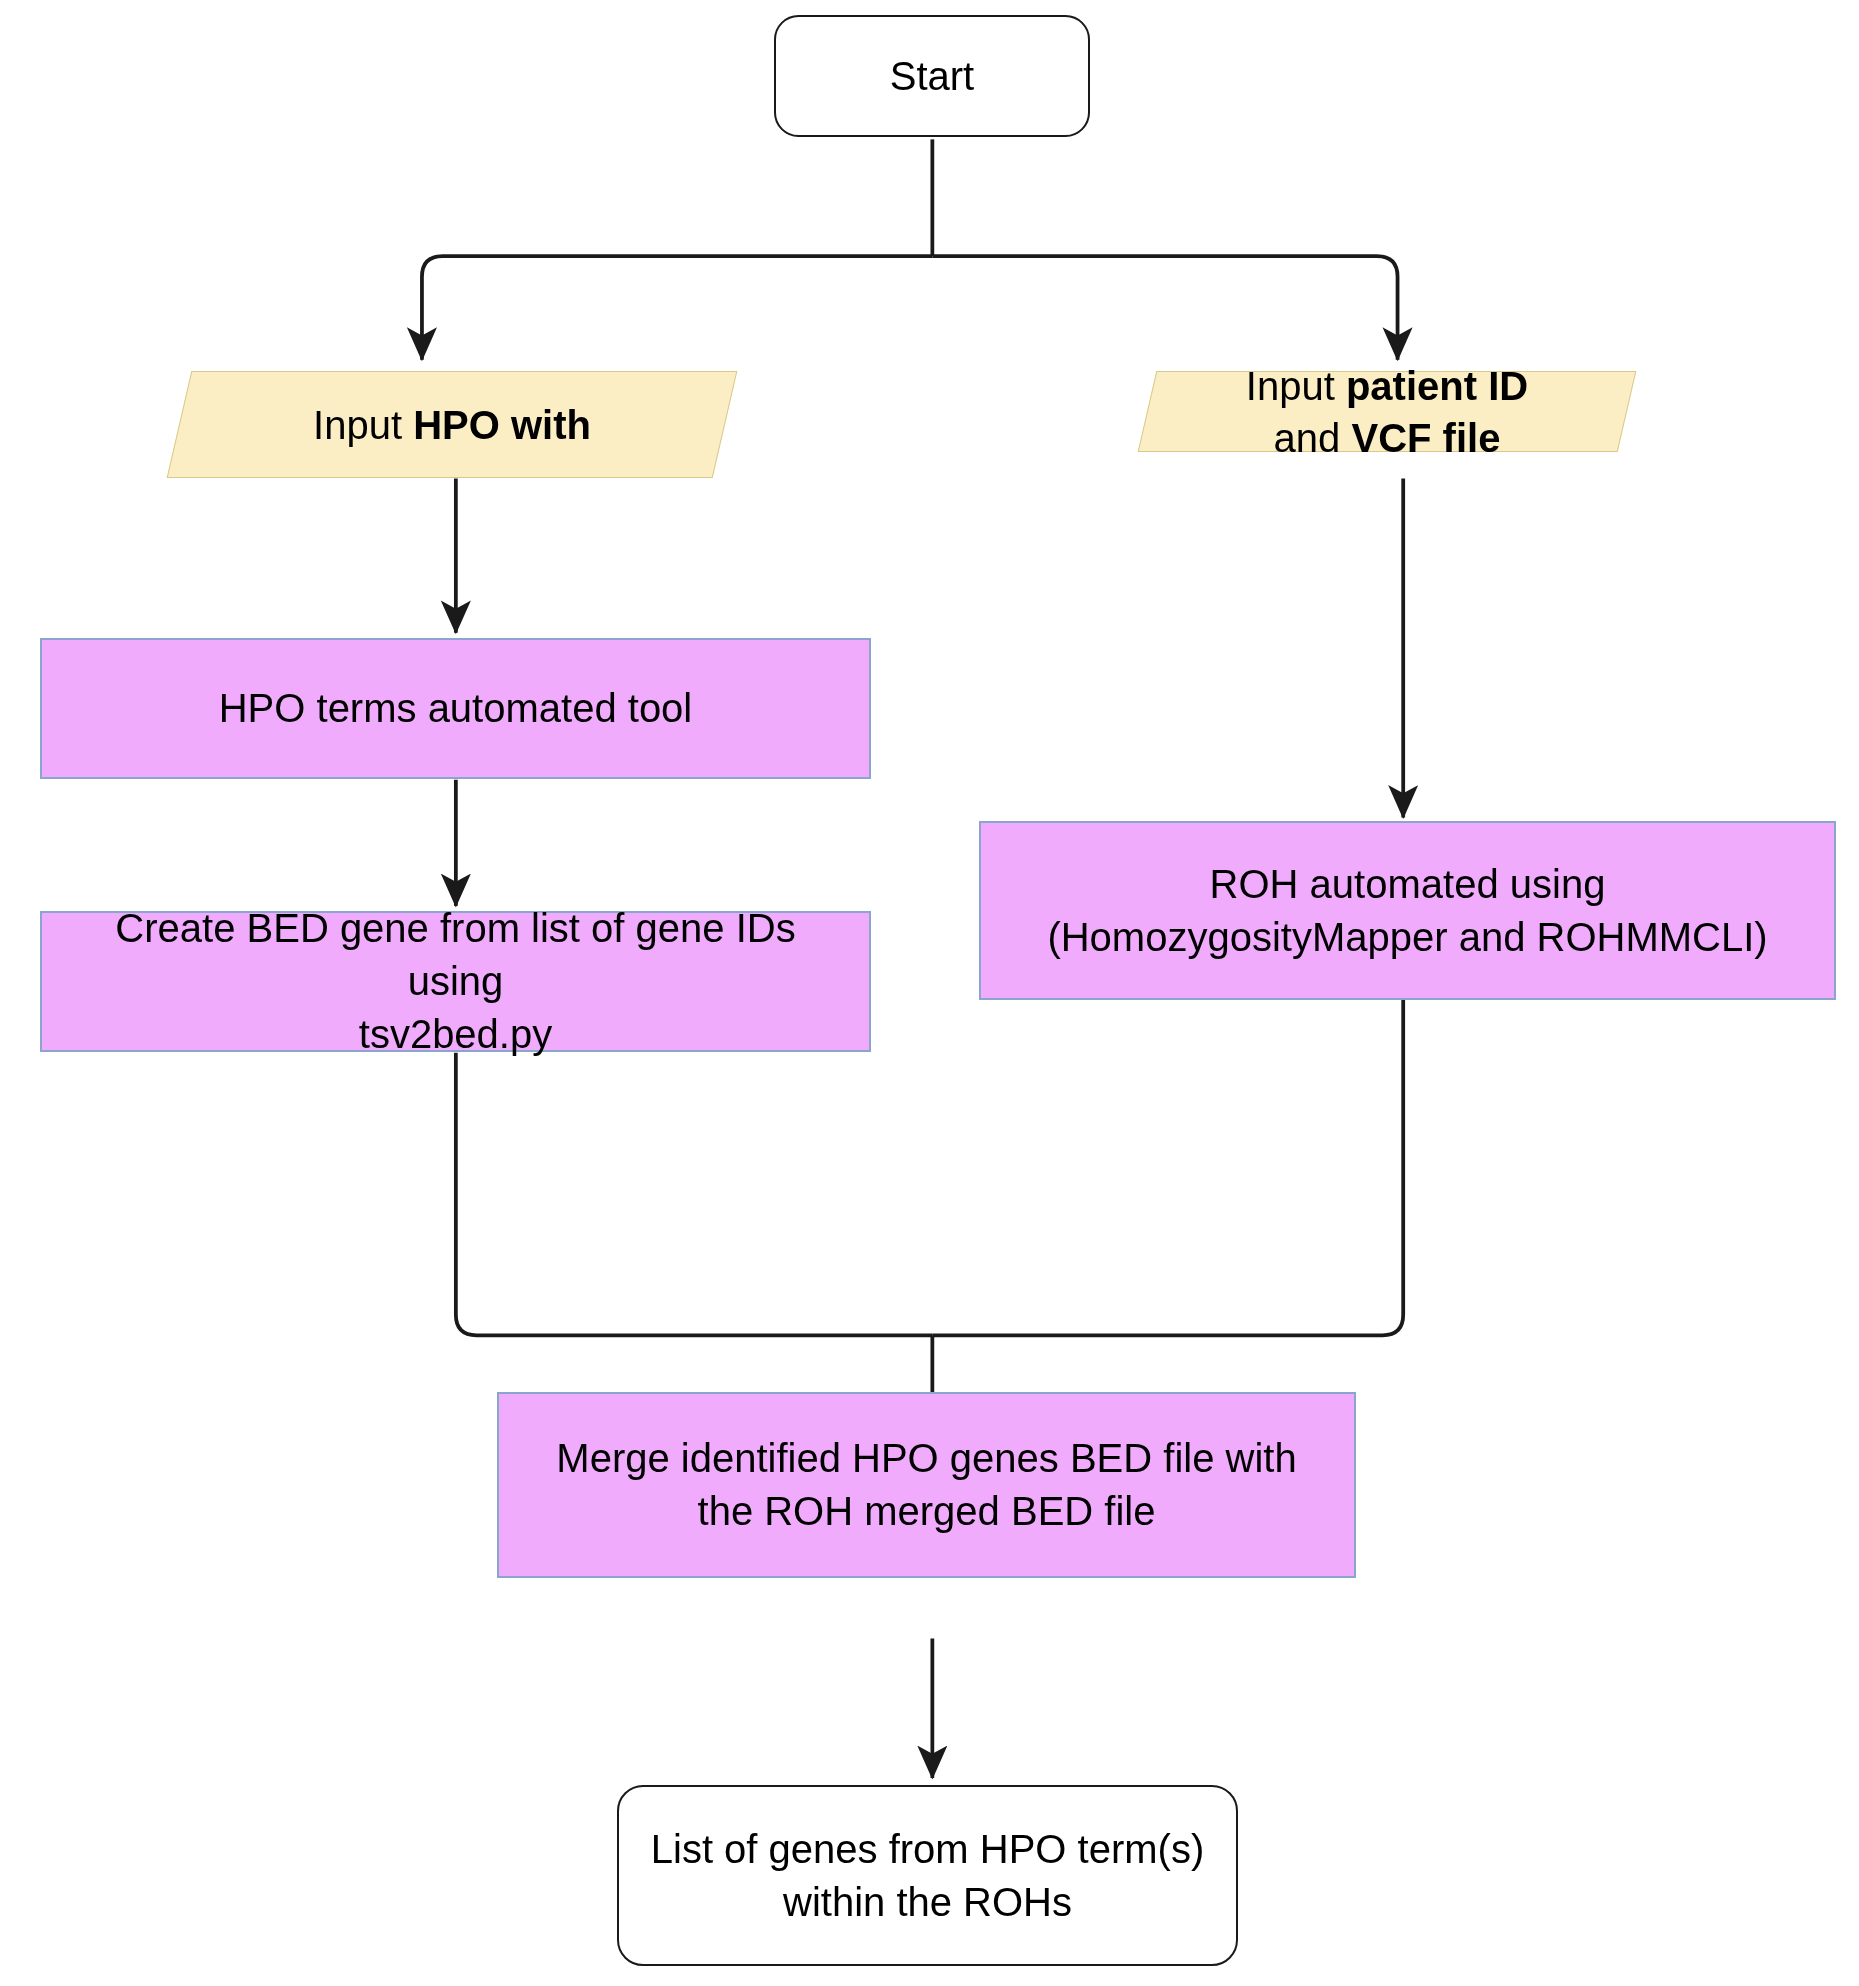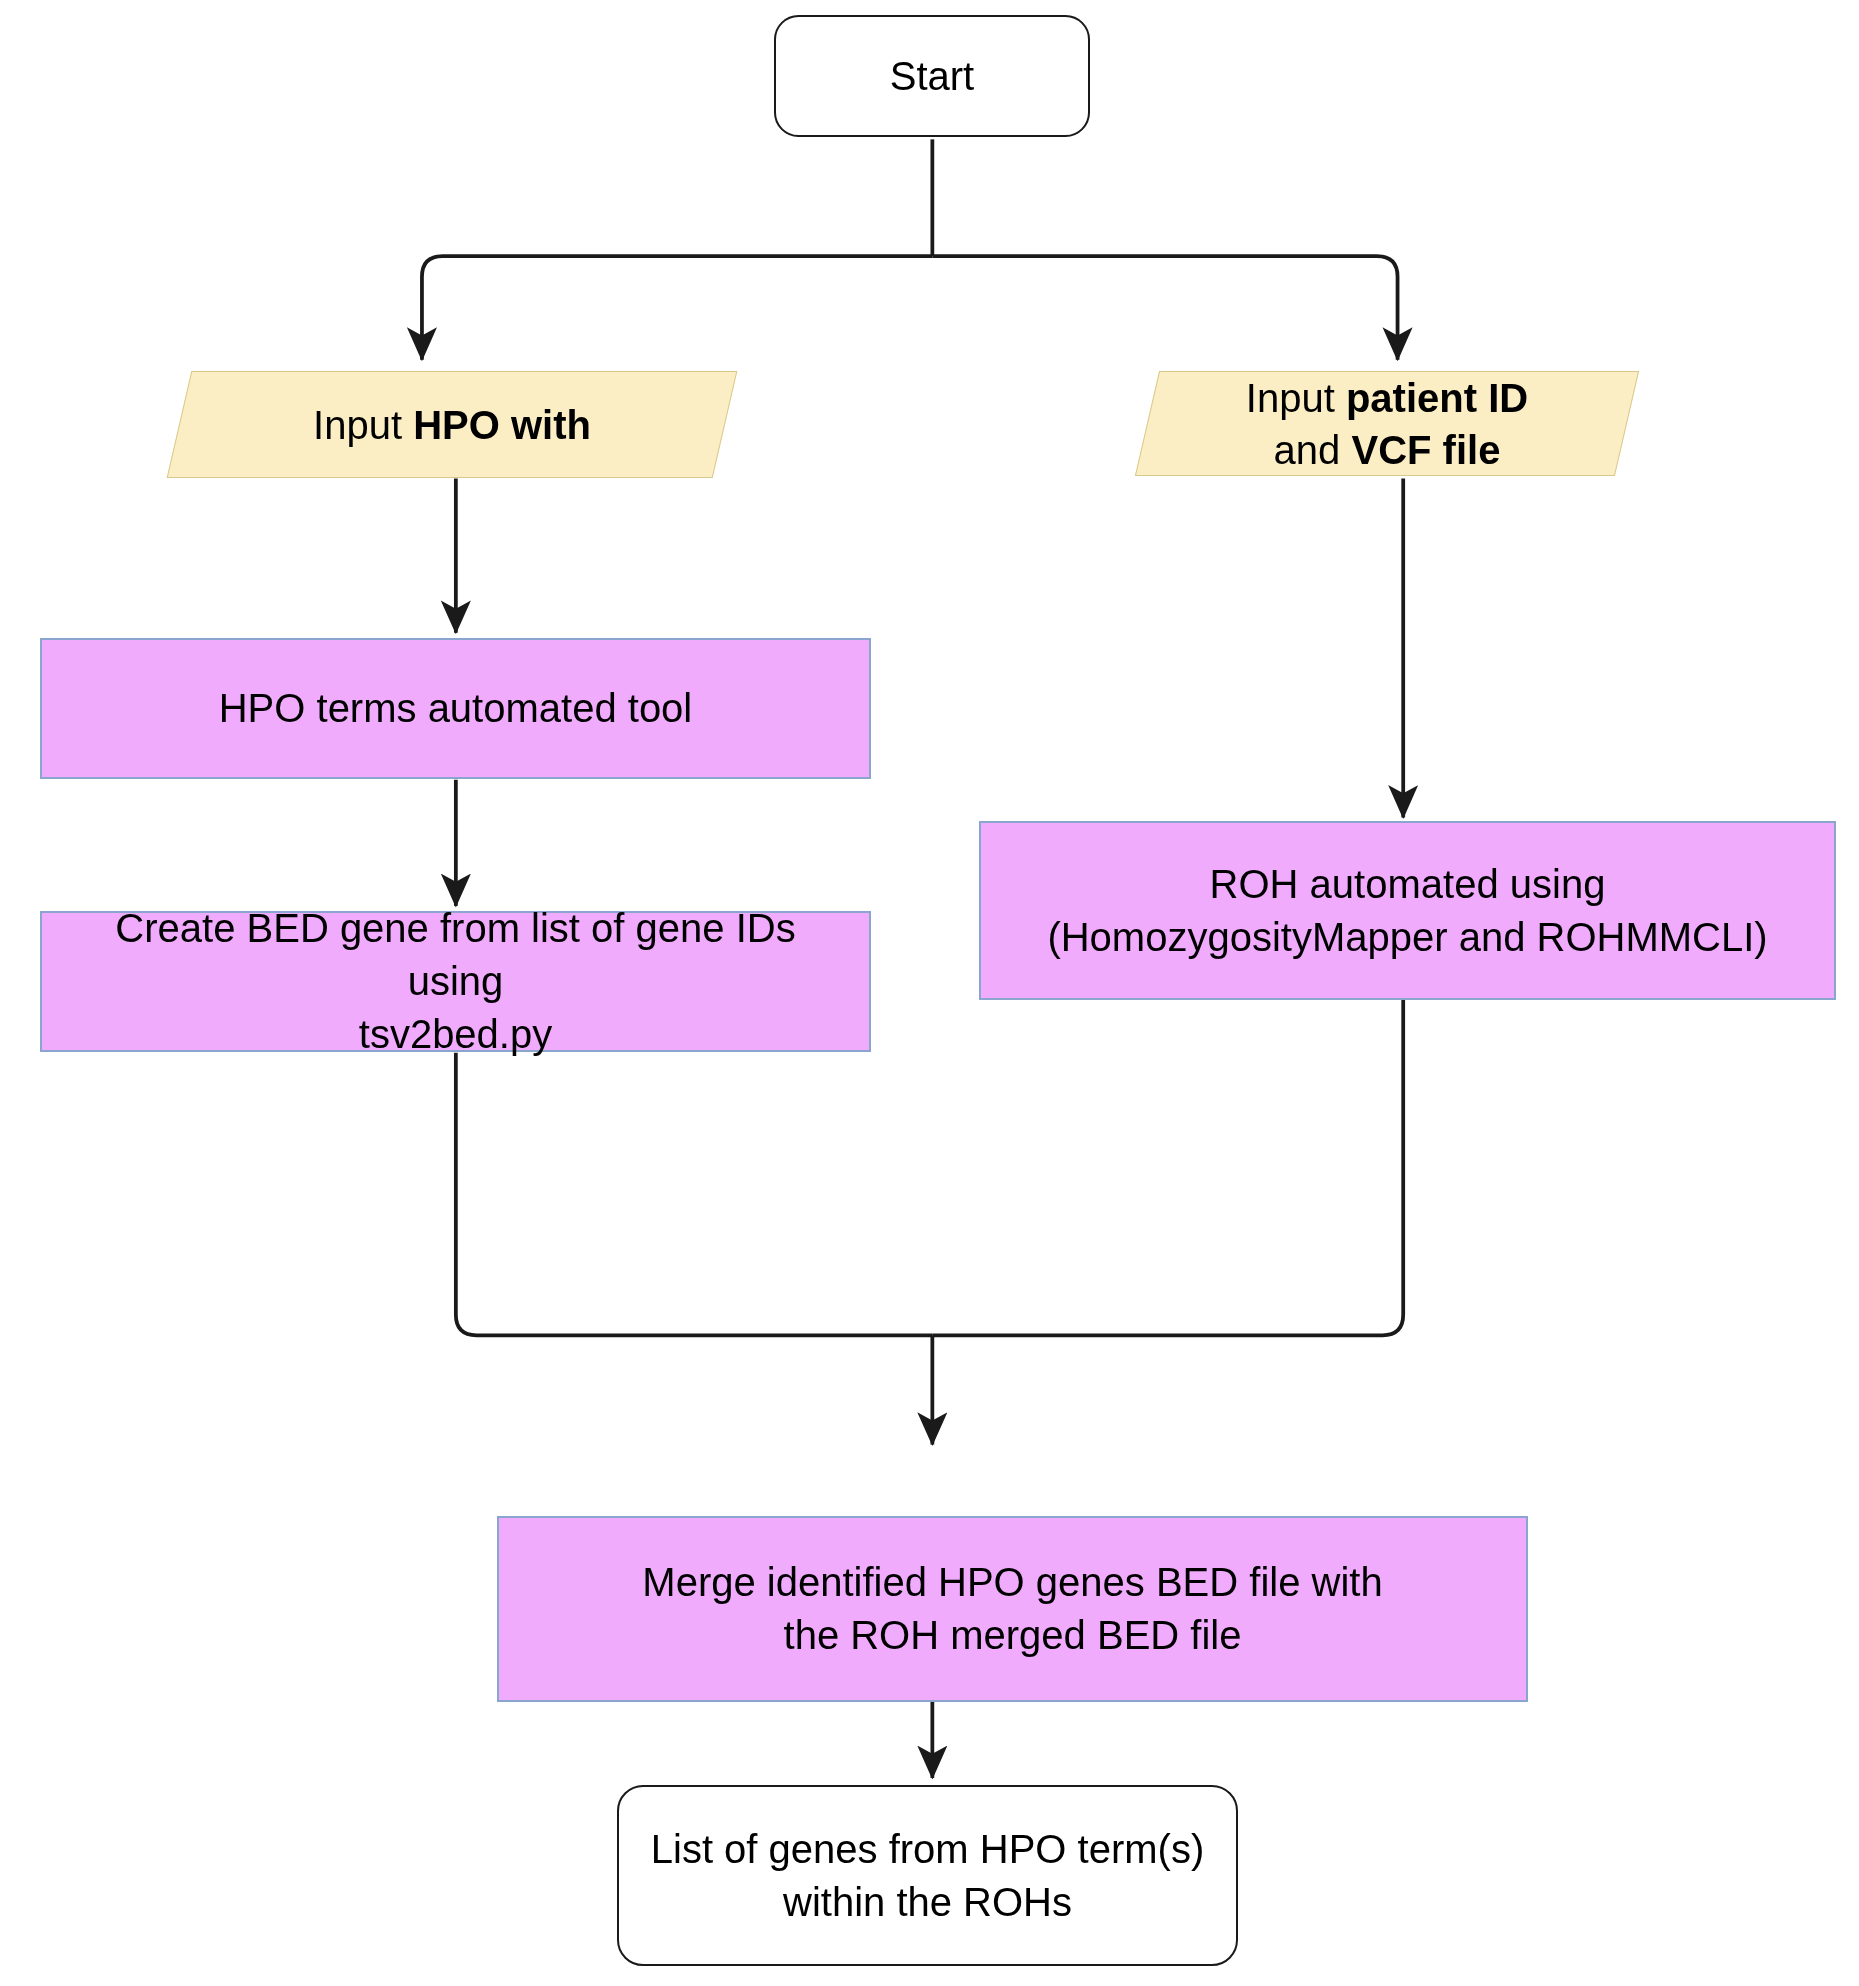--- a/index.html
+++ b/index.html
@@ -119,21 +119,21 @@
     <span class="txt">Start</span>
   </div>
 
   <div class="io-wrap" style="left:179px; top:371px; width:546px; height:107px;">
     <div class="io-shape"></div>
     <div class="io-label">
       <span><span>Input </span><b>HPO with</b></span>
     </div>
   </div>
 
-  <div class="io-wrap" style="left:1147px; top:371px; width:480px; height:105px;">
+  <div class="io-wrap" style="left:1147px; top:371px; width:480px; height:81px;">
     <div class="io-shape"></div>
     <div class="io-label">
       <span>
         <span>Input </span><b>patient ID</b><br>
         <span>and </span><b>VCF file</b>
       </span>
     </div>
   </div>
 
   <div class="node process" style="left:40px; top:638px; width:831px; height:141px;">
@@ -147,21 +147,21 @@
     </span>
   </div>
 
   <div class="node process" style="left:40px; top:911px; width:831px; height:141px;">
     <span class="txt">
       <span>Create BED gene from list of gene IDs using</span><br>
       <span>tsv2bed.py</span>
     </span>
   </div>
 
-  <div class="node process" style="left:497px; top:1516px; width:1031px; height:186px;">
+  <div class="node process" style="left:497px; top:1392px; width:859px; height:186px;">
     <span class="txt">
       <span>Merge identified HPO genes BED file with</span><br>
       <span>the ROH merged BED file</span>
     </span>
   </div>
 
   <div class="node terminator" style="left:617px; top:1785px; width:621px; height:181px;border-radius:26px;">
     <span class="txt">
       <span>List of genes from HPO term(s)</span><br>
       <span>within the ROHs</span>

